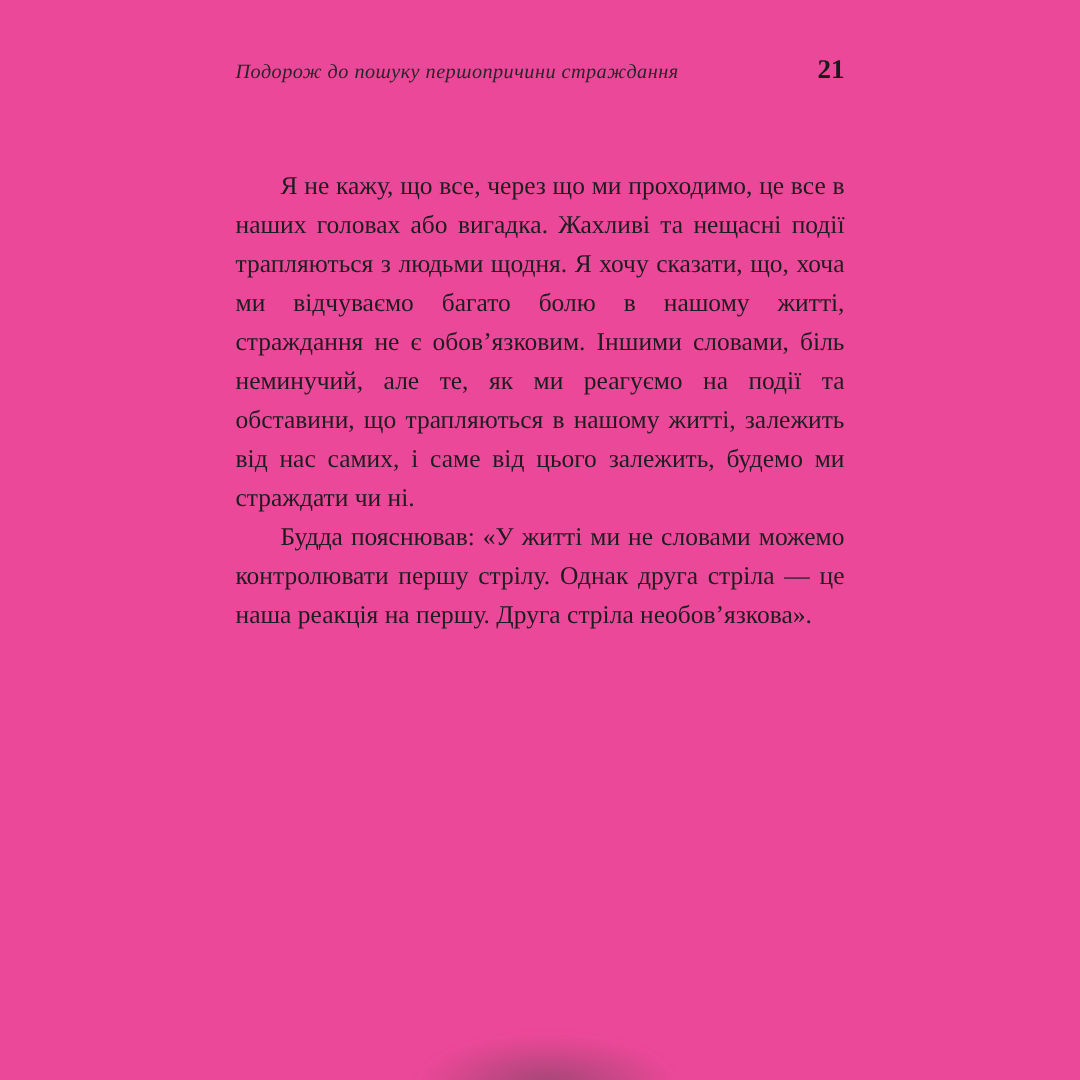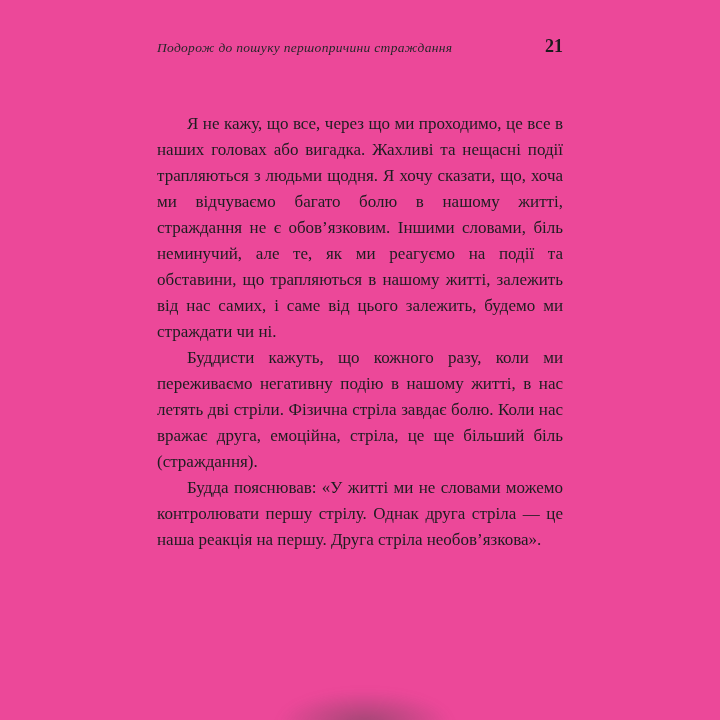--- a/index.html
+++ b/index.html
@@ -73,19 +73,18 @@
 
 <div class="page">
 
   <header class="running-head">
     <span class="running-title">Подорож до пошуку першопричини страждання</span>
     <span class="page-number">21</span>
   </header>
 
   <main class="text-block">
     <p>Я не кажу, що все, через що ми проходимо, це все в наших головах або вигадка. Жахливі та нещасні події трапляються з людьми щодня. Я хочу сказати, що, хоча ми відчуваємо багато болю в нашому житті, страждання не є обов’язковим. Іншими словами, біль неминучий, але те, як ми реагуємо на події та обставини, що трапляються в нашому житті, залежить від нас самих, і саме від цього залежить, будемо ми страждати чи ні.</p>
-    <p>Буддисти кажуть, що кожного разу, коли ми переживаємо негативну подію в нашому житті, в нас летять дві стріли. Фізична стріла завдає болю. Коли нас вражає друга, емоційна, стріла, це ще більший біль (страждання).</p>
     <p>Будда пояснював: «У житті ми не словами можемо контролювати першу стрілу. Однак друга стріла — це наша реакція на першу. Друга стріла необов’язкова».</p>
   </main>
 
   <div class="page-bottom-shadow"></div>
 
 </div>
 
 </body></html>

